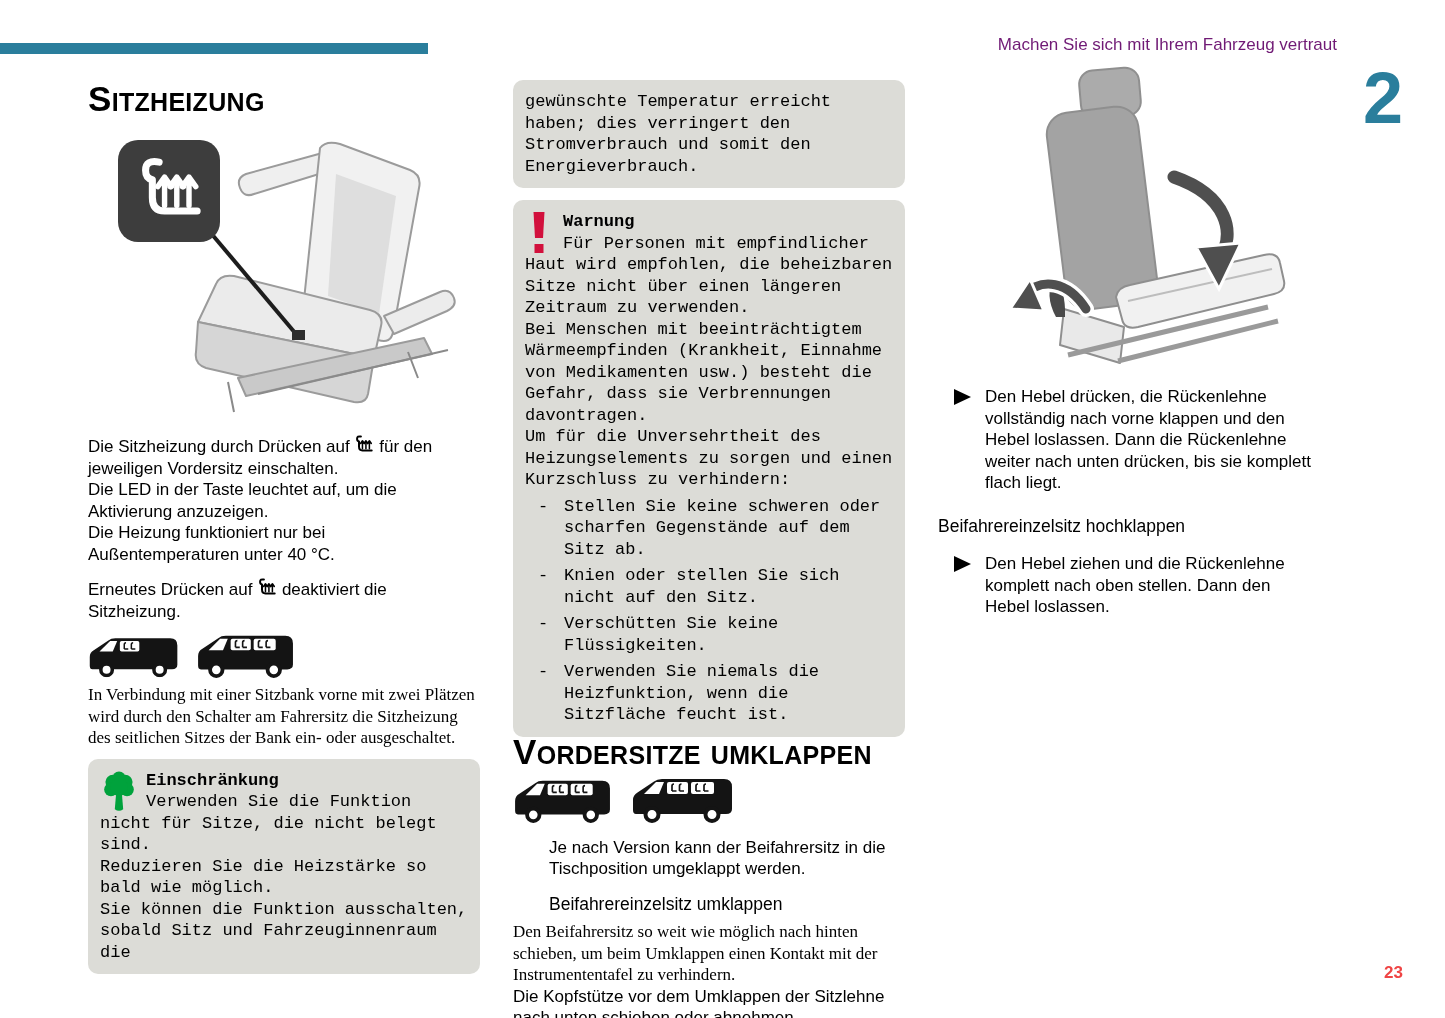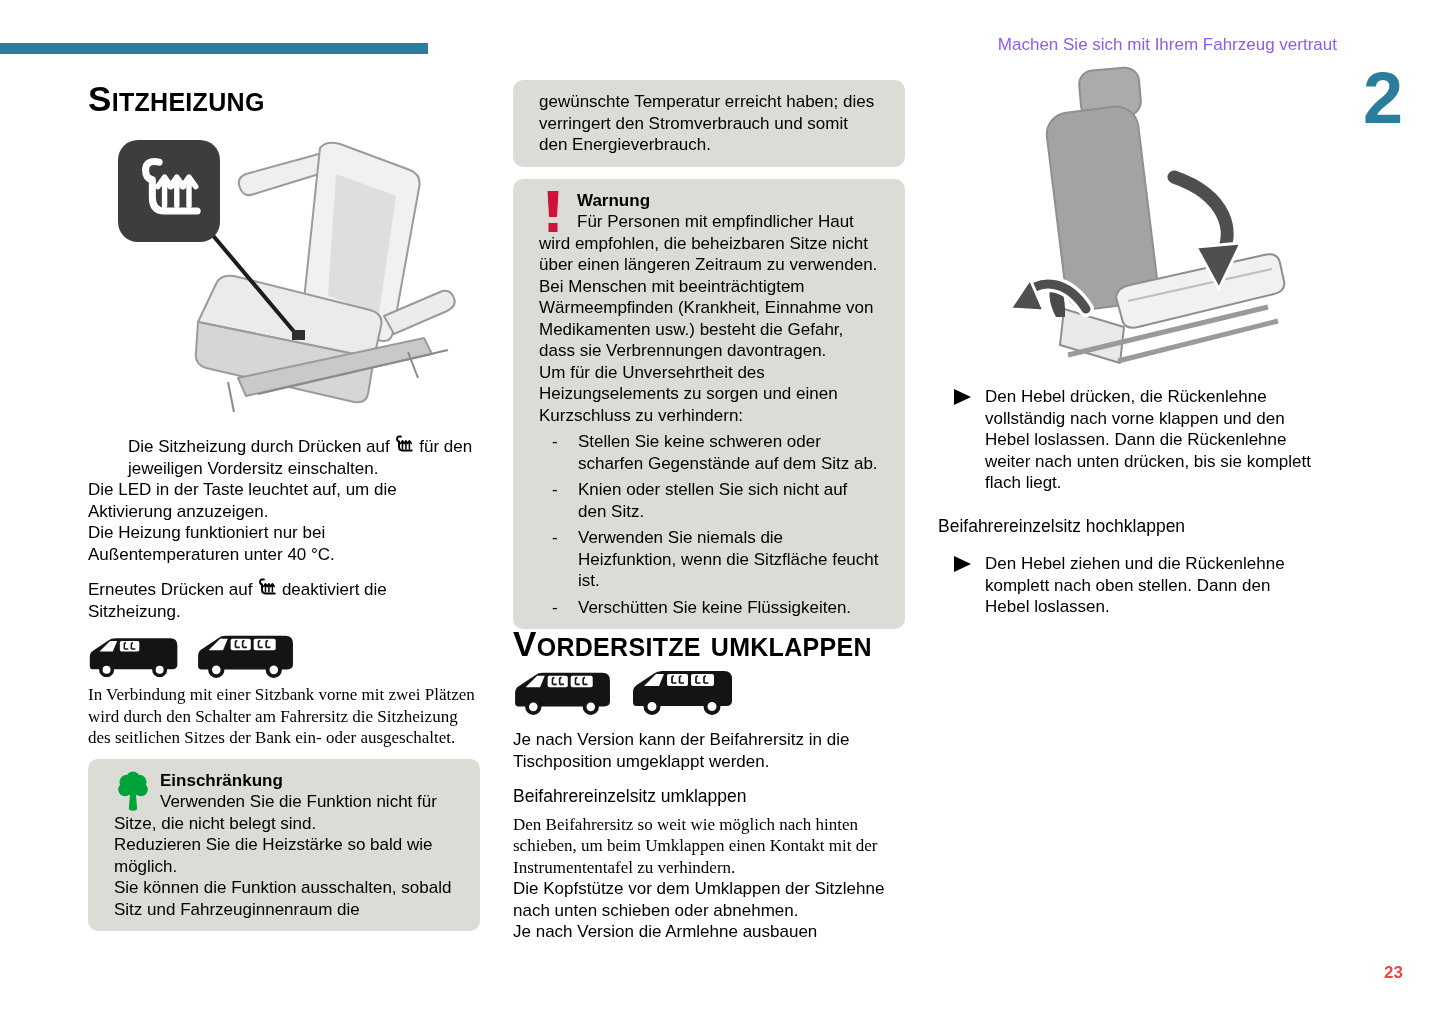--- a/index.html
+++ b/index.html
@@ -1,34 +1,34 @@
 <!DOCTYPE html>
 <html style="--accent-teal: #2a7e9c; --box-gray: #dcdcd7; --warning-red: #d2103c; --eco-green: #00a23c; --icon-black: #141414;"><head>
 <meta charset="utf-8">
 <style>
   html,body{margin:0;padding:0;background:#fff;}
   .page{position:relative;width:1445px;height:1018px;background:#fff;overflow:hidden;
         font-family:"Liberation Sans",sans-serif;color:#000;}
   .top-rule{position:absolute;left:0;top:43px;width:428px;height:11px;background:var(--accent-teal,#2a7e9c);}
-  .header-title{position:absolute;top:35px;right:108px;font-size:17px;color:#8b5cf6;white-space:nowrap;}
+  .header-title{position:absolute;top:35px;right:108px;font-size:17px;color:#701a75;white-space:nowrap;}
   .chapter-num{position:absolute;top:62px;right:42px;font-size:72px;font-weight:bold;line-height:1;
                color:var(--accent-teal,#2a7e9c);}
   .page-num{position:absolute;right:42px;top:963px;font-size:17px;font-weight:bold;color:#ef4444;}
 
   .col{position:absolute;width:392px;font-size:17px;line-height:21.5px;}
   .col-left{left:88px;top:84px;}
   .col-mid{left:513px;top:80px;}
   .col-right{left:938px;top:65px;}
 
   h1.sec{font-variant:small-caps;font-weight:bold;font-size:35px;line-height:30px;margin:0;letter-spacing:.3px;}
   p{margin:0;}
   .mt6{margin-top:6px;font-family:Liberation Serif, serif;} .mt8{margin-top:8px;} .mt10{margin-top:10px;} .mt12{margin-top:12px;}
-  .mt14{margin-top:14px;} .mt20{margin-top:20px;margin-left:40px;} .mt22{margin-top:22px;}
-
-  .graybox{background:var(--box-gray,#dcdcd7);border-radius:10px;padding:11px 26px;}
+  .mt14{margin-top:14px;margin-left:36px;} .mt20{margin-top:20px;} .mt22{margin-top:22px;}
+
+  .graybox{background:var(--box-gray,#dcdcd7);border-radius:10px;padding:11px 12px;font-family:Liberation Mono, monospace;}
   .box-title{font-weight:bold;}
   .float-icon{float:left;margin:1px 12px 0 2px;}
   .float-icon.tree{margin:1px 8px 0 0;}
 
   .dash-list{margin:5px 0 0;padding:0;list-style:none;}
   .dash-list li{position:relative;padding-left:39px;margin-top:5px;}
   .dash-list li::before{content:"-";position:absolute;left:13px;top:0;}
 
   .steps{margin:16px;padding:0;list-style:none;}
   .steps li{position:relative;padding-left:31px;margin-top:12px;}
@@ -171,22 +171,22 @@
       <svg class="float-icon" width="24" height="42" viewBox="0 0 14 42">
           <use href="#warn-glyph"></use>
         </svg>
       <div class="box-title">Warnung</div>
       <p>Für Personen mit empfindlicher Haut wird empfohlen, die beheizbaren Sitze nicht über einen längeren Zeitraum zu verwenden.</p>
       <p>Bei Menschen mit beeinträchtigtem Wärmeempfinden (Krankheit, Einnahme von Medikamenten usw.) besteht die Gefahr, dass sie Verbrennungen davontragen.</p>
       <p>Um für die Unversehrtheit des Heizungselements zu sorgen und einen Kurzschluss zu verhindern:</p>
       <ul class="dash-list">
         <li>Stellen Sie keine schweren oder scharfen Gegenstände auf dem Sitz ab.</li>
         <li>Knien oder stellen Sie sich nicht auf den Sitz.</li>
+        <li>Verschütten Sie keine Flüssigkeiten.</li>
         <li>Verwenden Sie niemals die Heizfunktion, wenn die Sitzfläche feucht ist.</li>
-        <li>Verschütten Sie keine Flüssigkeiten.</li>
       </ul>
     </div>
 
     <h1 class="sec mt14">Vordersitze umklappen</h1>
 
     <div class="vanrow mt8">
       <svg width="100" height="46" viewBox="0 0 104 48">
           <use href="#van-glazed"></use>
         </svg>
       <svg width="108" height="48" viewBox="0 0 104 48">

